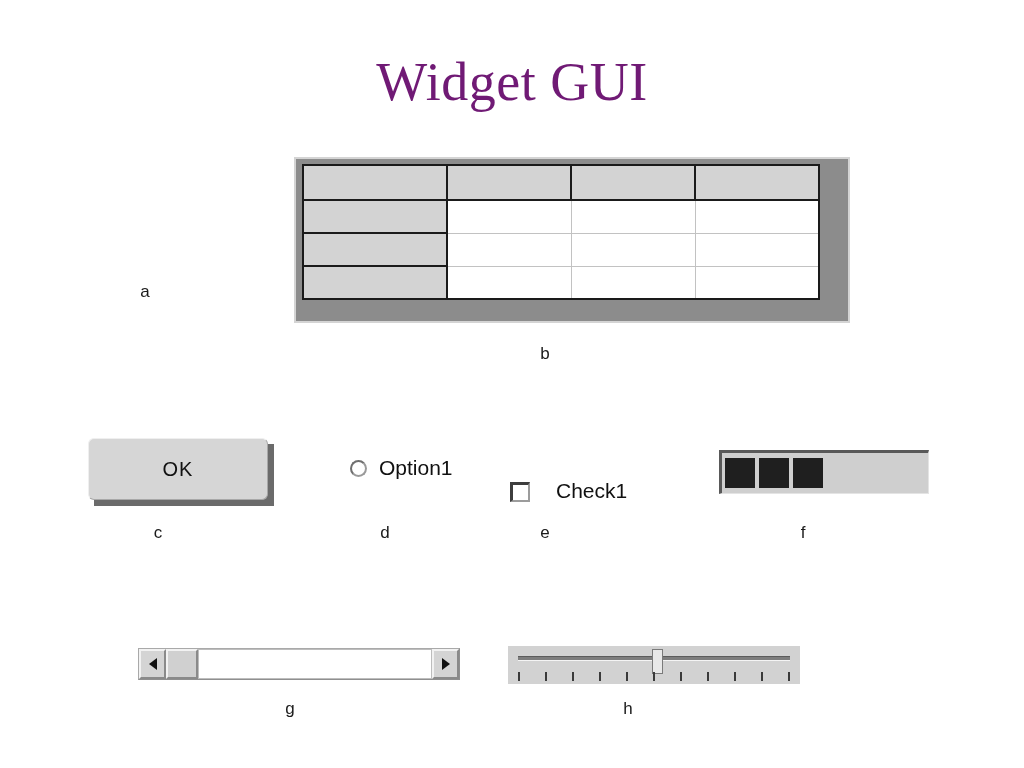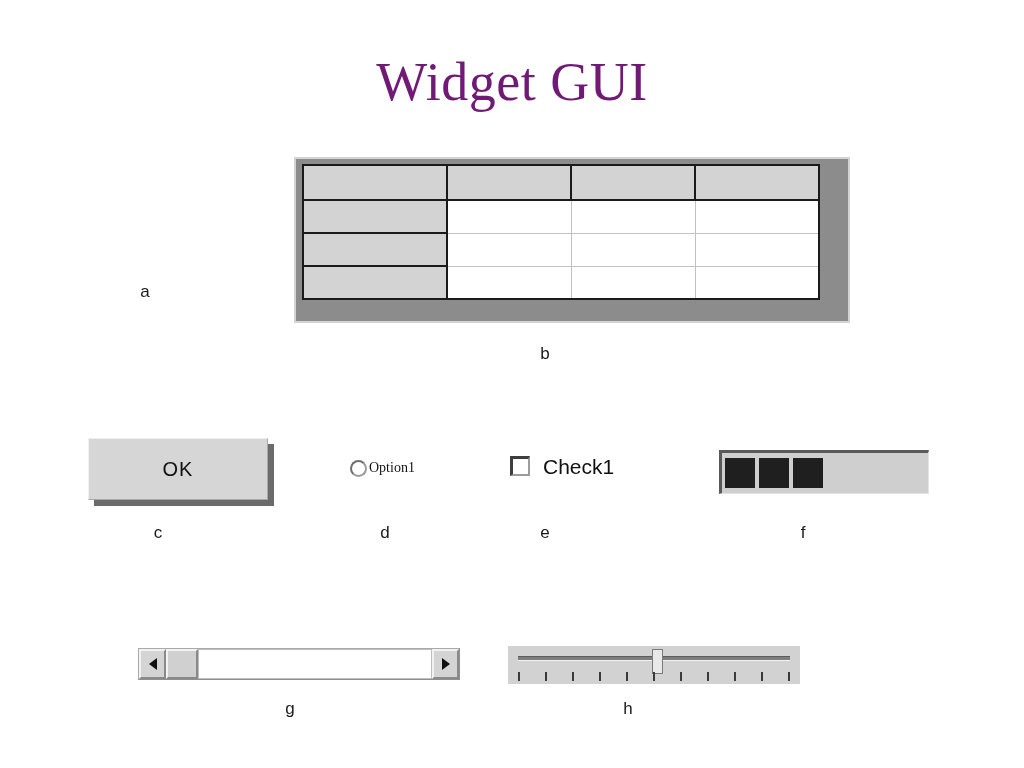--- a/index.html
+++ b/index.html
@@ -163,20 +163,21 @@
     border-right: 1px solid #a8a8a8;
     border-bottom: 1px solid #a8a8a8;
     box-sizing: border-box;
     display: flex;
     align-items: center;
     justify-content: center;
     font-family: "Liberation Sans", sans-serif;
     font-size: 20px;
     color: #111111;
     letter-spacing: 1px;
+    border-radius: 6px;
   }
 
   
   .radio-row {
     position: absolute;
     left: 350px;
     top: 457px;
     display: flex;
     align-items: center;
   }
@@ -184,34 +185,35 @@
     width: 17px;
     height: 17px;
     border-radius: 50%;
     border: 2px solid #9a9a9a;
     border-top-color: #6f6f6f;
     border-left-color: #6f6f6f;
     background: #ffffff;
     box-sizing: border-box;
   }
   .radio-label {
-    margin-left: 2px;
-    font-family: Liberation Serif, serif;
-    font-size: 14px;
+    margin-left: 12px;
+    font-family: Liberation Sans, sans-serif;
+    font-size: 21px;
     line-height: 22px;
     color: #111111;
   }
 
   
   .check-row {
     position: absolute;
     left: 510px;
-    top: 456px;
-    display: flex;
-    align-items: flex-start;
+    top: 480px;
+    display: flex;
+    align-items: flex-end;
+    gap: 13px;
   }
   .check-mark {
     width: 20px;
     height: 20px;
     background: #ffffff;
     border-top: 3px solid #3d3d3d;
     border-left: 3px solid #3d3d3d;
     border-right: 2px solid #9c9c9c;
     border-bottom: 2px solid #9c9c9c;
     box-sizing: border-box;

